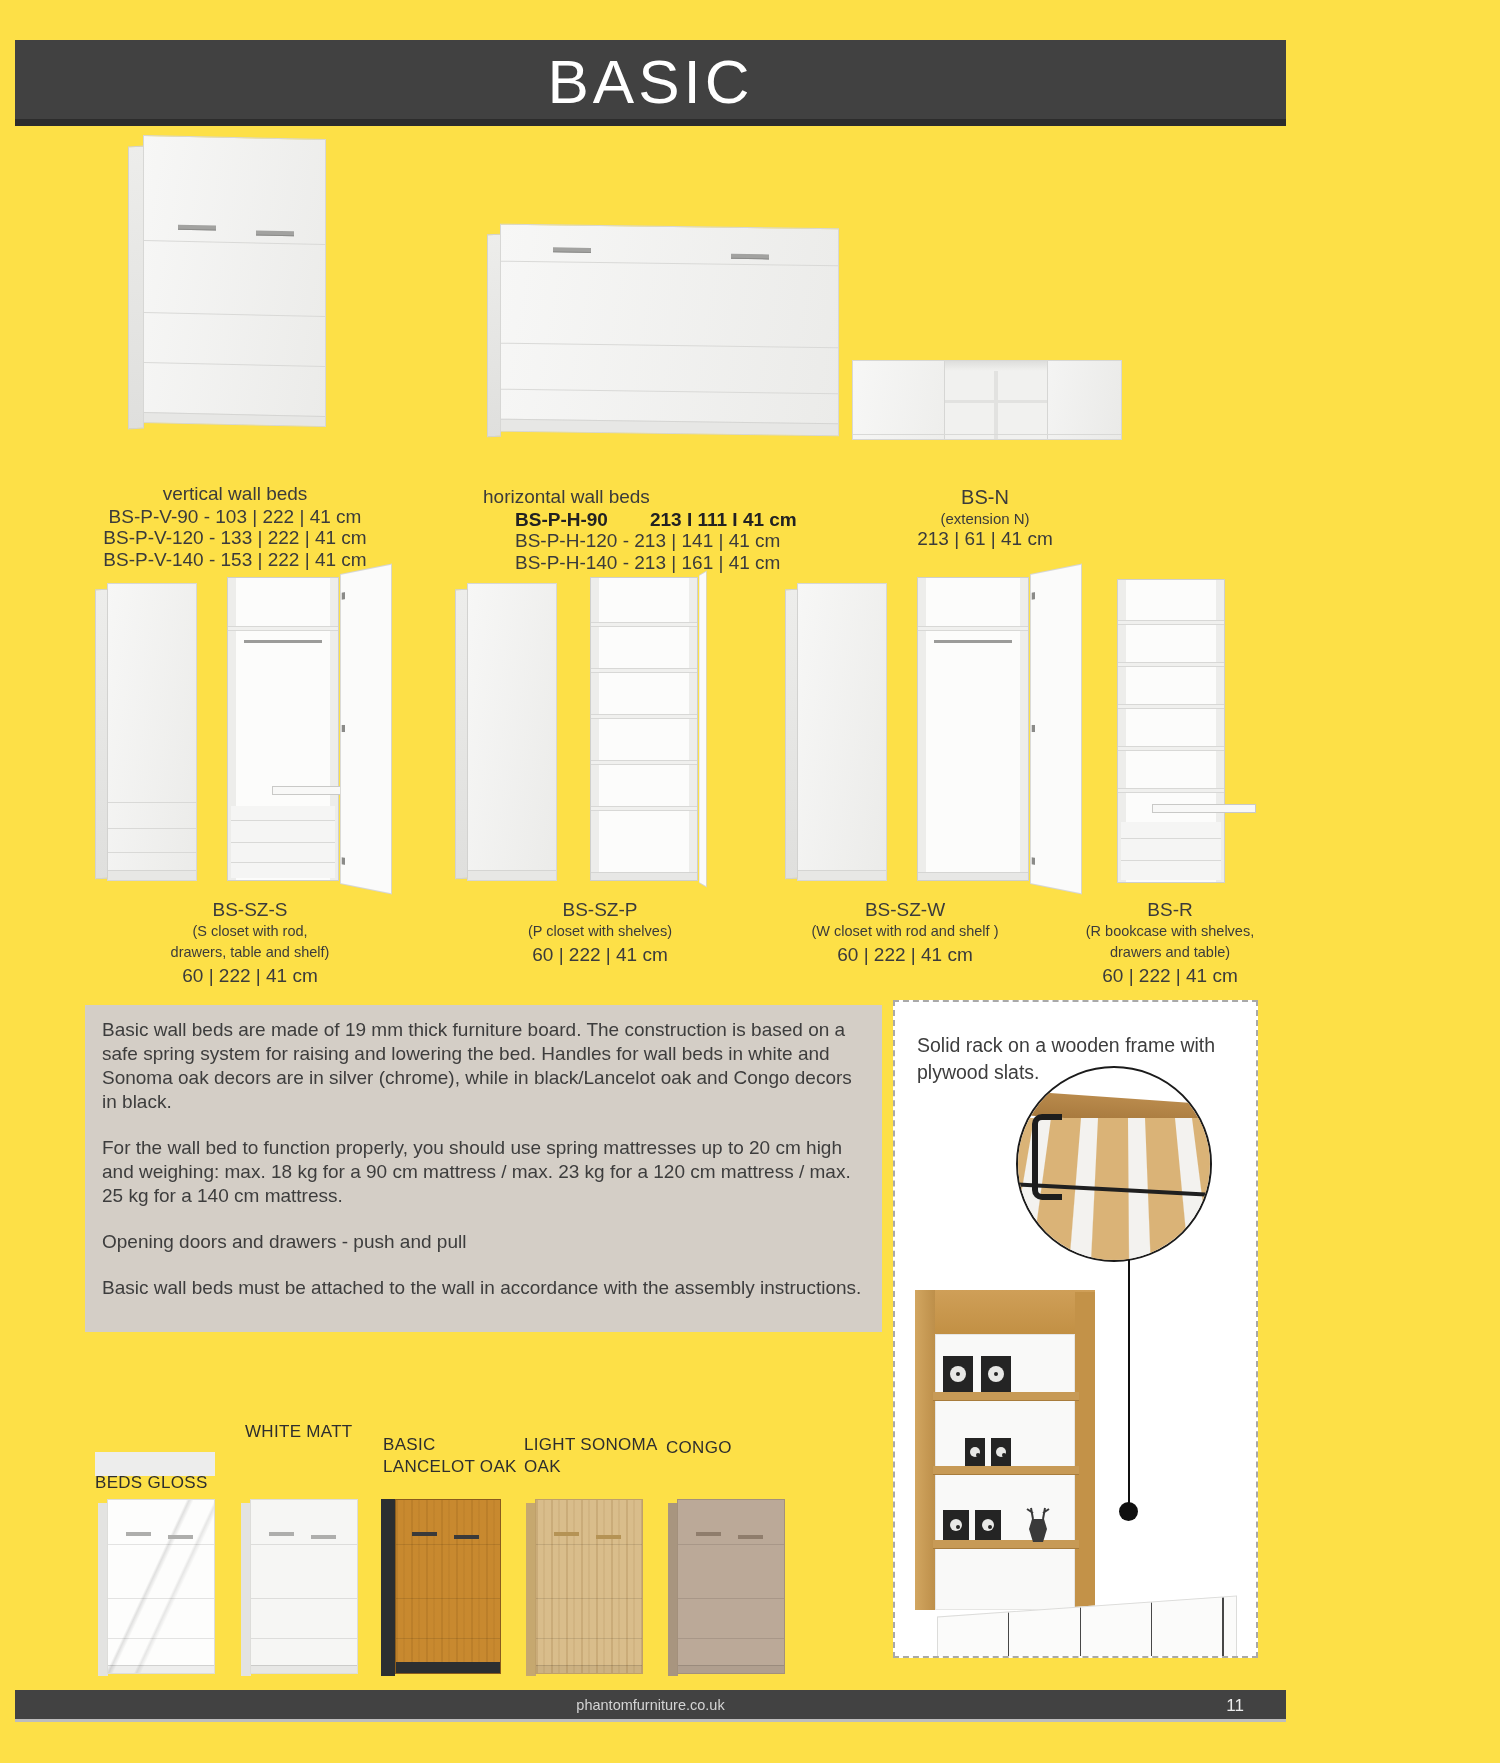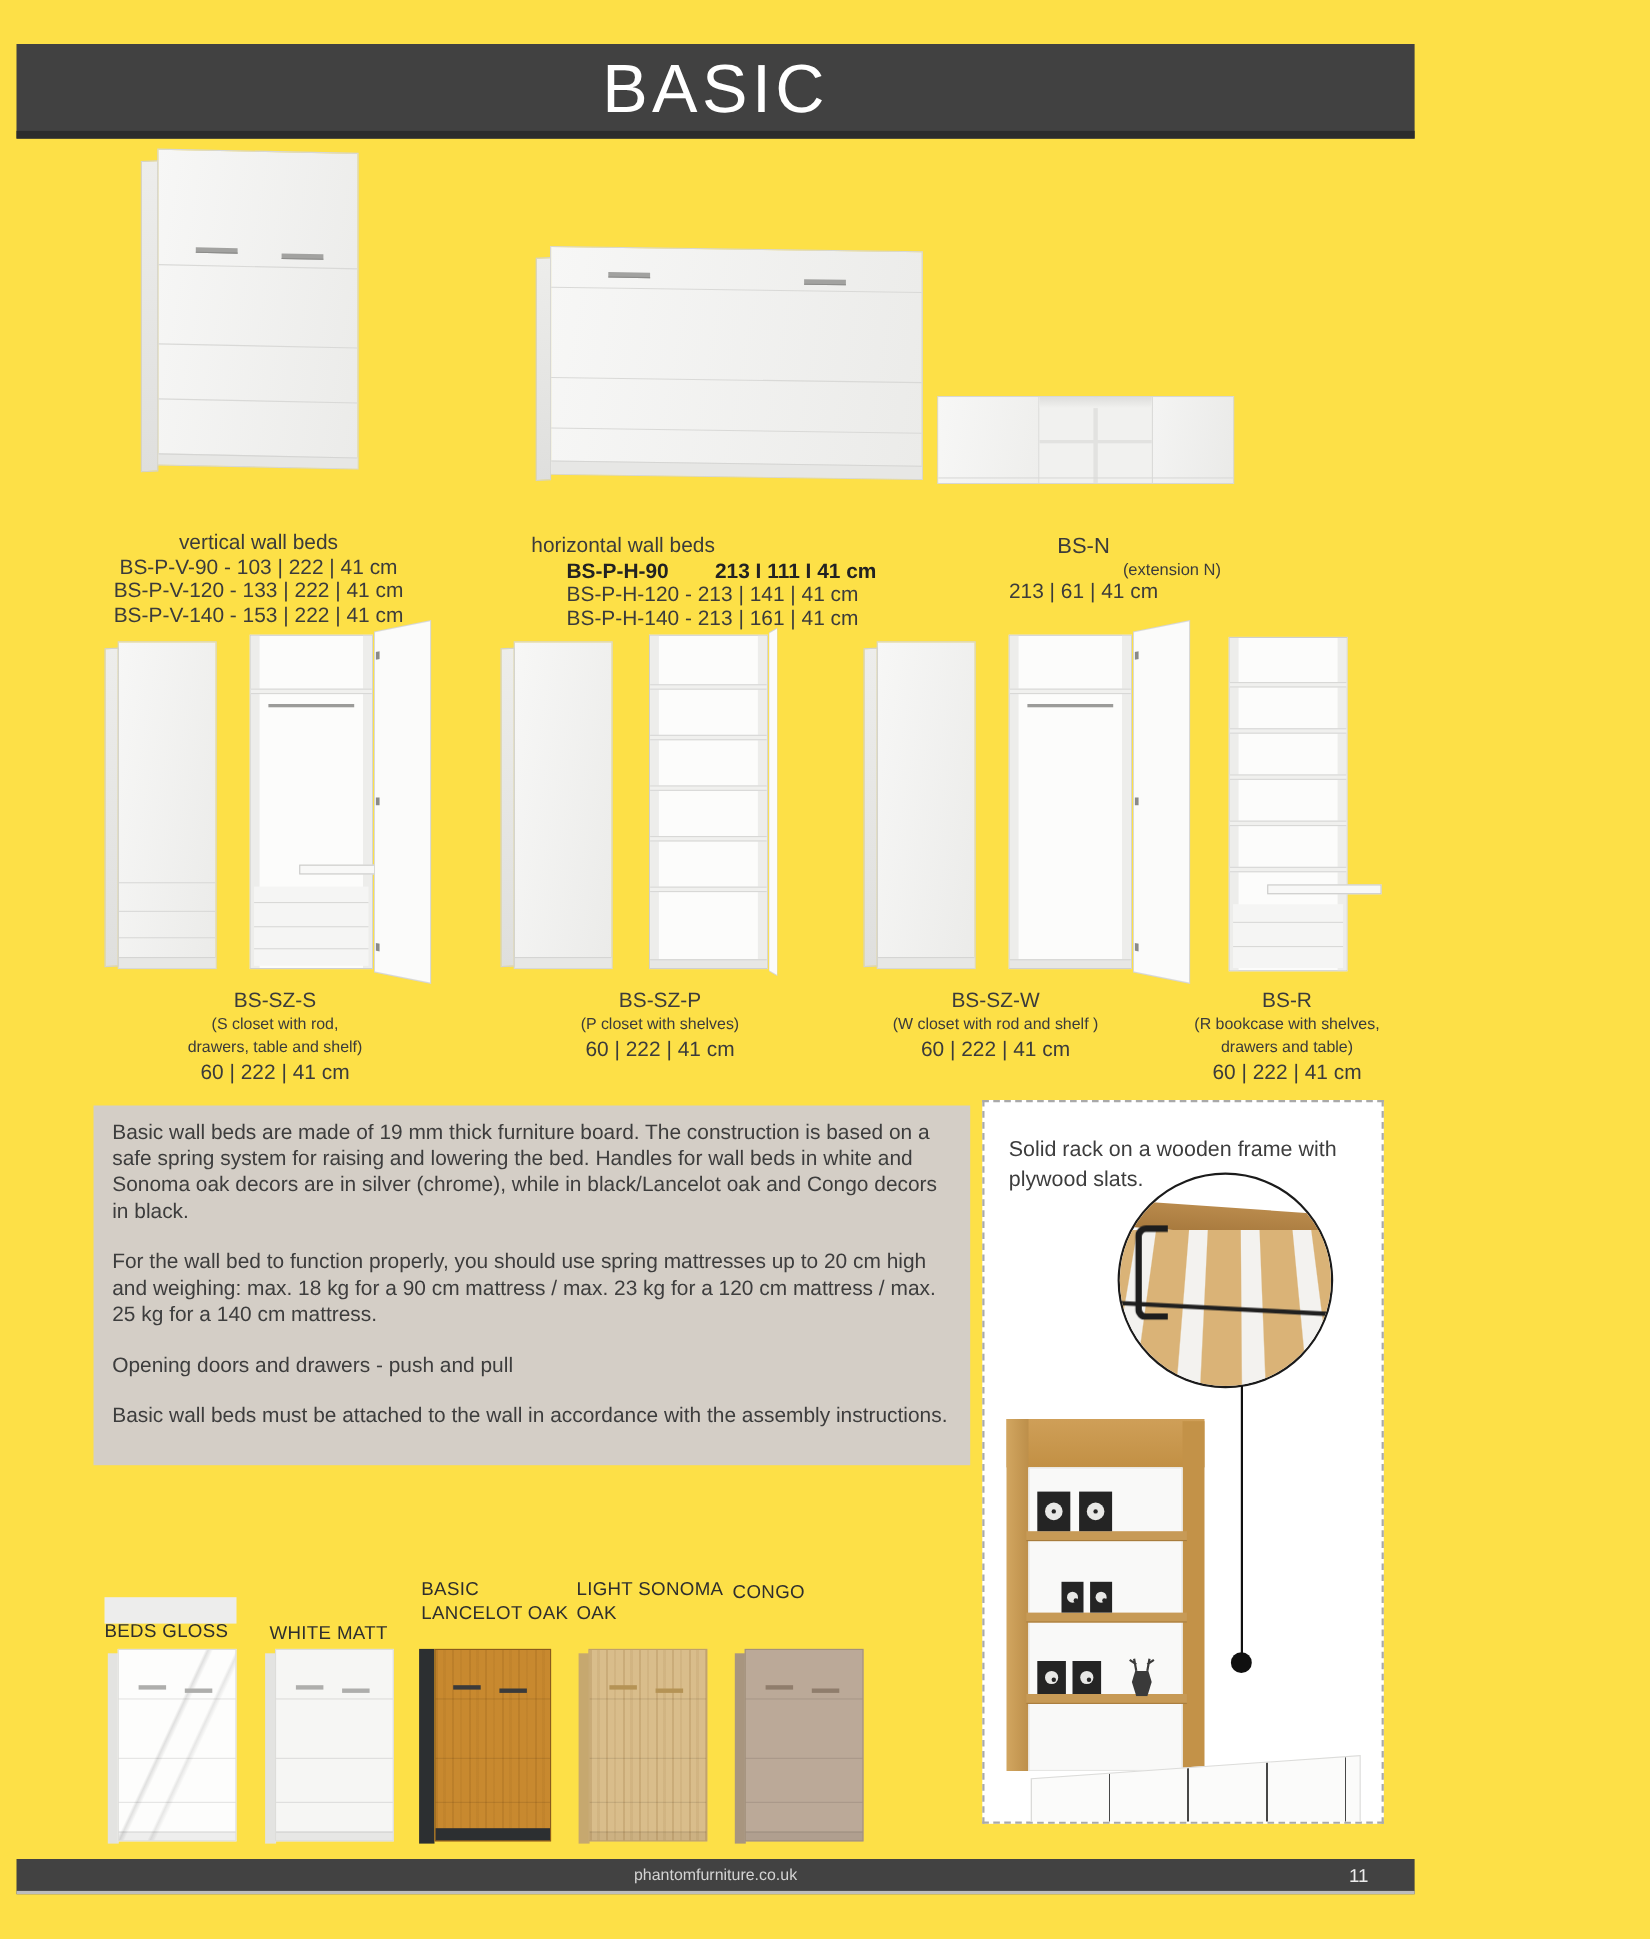--- a/index.html
+++ b/index.html
@@ -15,21 +15,21 @@
   #header .title { width:100%; text-align:center; line-height:84px; font-size:62px; font-weight:300; letter-spacing:4px; color:#ffffff; }
   #footer { left:15px; top:1690px; width:1271px; height:32px; background:#424242; border-bottom:3px solid #bdbdbd; }
   #footer .site { width:100%; text-align:center; line-height:31px; font-size:14.5px; color:#d4d4d4; }
   #footer .pagenum { right:42px; top:0; line-height:31px; font-size:17px; color:#ededed; }
 
   
   .spec { text-align:center; font-size:19px; line-height:21.5px; color:#3b3b3b; }
   .spec .t { margin-bottom:1px; }
   .spec .b { font-weight:bold; color:#222; }
   .name20 { font-size:20px; }
-  .sub15 { font-size:15px; line-height:19px;text-align:right; }
+  .sub15 { font-size:15px; line-height:19px; }
   .cl-label { text-align:center; color:#3b3b3b; }
   .cl-label .n { font-size:19px; line-height:23px; }
   .cl-label .d { font-size:14.5px; line-height:21px; }
   .cl-label .dims { font-size:19px; line-height:23px; margin-top:1px; }
 
   
   .front { position:absolute; background:linear-gradient(100deg,#f7f7f6 0%,#ebebe9 100%); border:1px solid #d7d7d5; }
   .sidest { position:absolute; background:linear-gradient(180deg,#ededeb,#dfdfdd); border:1px solid #d2d2d0; }
   .hline { position:absolute; left:0; right:0; height:1px; background:#d9d9d7; }
   .handle { position:absolute; width:38px; height:5px; background:#a2a2a0; border-bottom:1px solid #8c8c8a; }
@@ -316,21 +316,21 @@
       </div>
       <div class="bed-mat"></div>
 
     </div>
   </div>
 
 
   <div class="a" style="left:95px;top:1452px;width:120px;height:24px;background:#ededec;"></div>
 
   <div class="a dec-label" style="left:95px;top:1472px;">BEDS GLOSS</div>
-  <div class="a dec-label" style="left:245px;top:1474px;">WHITE MATT</div>
+  <div class="a dec-label" style="left:245px;top:1421px;">WHITE MATT</div>
   <div class="a dec-label" style="left:383px;top:1434px;">
     <div>BASIC</div>
     <div>LANCELOT OAK</div>
   </div>
   <div class="a dec-label" style="left:524px;top:1434px;">
     <div>LIGHT SONOMA</div>
     <div>OAK</div>
   </div>
   <div class="a dec-label" style="left:666px;top:1437px;">CONGO</div>
 

